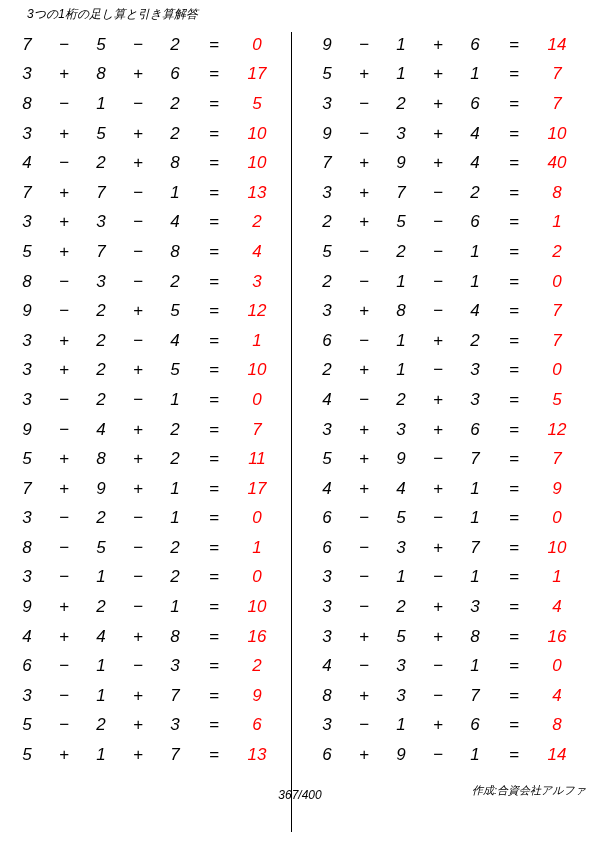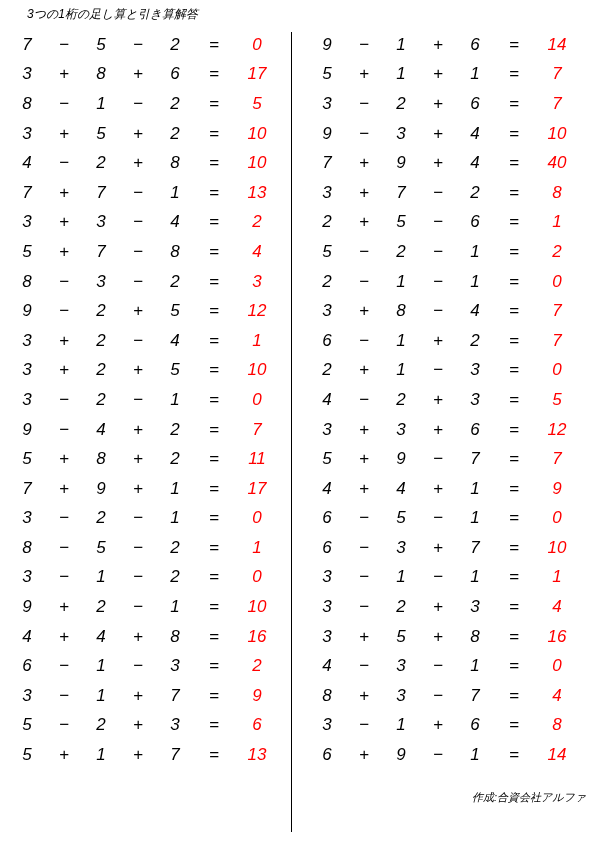--- a/index.html
+++ b/index.html
@@ -85,21 +85,21 @@
     position: absolute;
     bottom: 12px;
     left: 0;
     width: 600px;
     text-align: center;
     font-size: 12px;
     color: #000;
   }
   .footer-credit {
     position: absolute;
-    bottom: 9px;
+    bottom: 16px;
     right: 14px;
     font-size: 11px;
     color: #000;
   }
 </style>
 </head>
 <body>
 
 <div class="page">
 
@@ -557,15 +557,16 @@
           <span class="cell op">+</span>
           <span class="cell operand">9</span>
           <span class="cell op">−</span>
           <span class="cell operand">1</span>
           <span class="cell eq">=</span>
           <span class="cell answer">14</span>
         </div>
       </div>
   </div>
 
+  <div class="footer-count">367/400</div>
   <div class="footer-credit">作成:合資会社アルファ</div>
 
 </div>
 
 </body></html>

